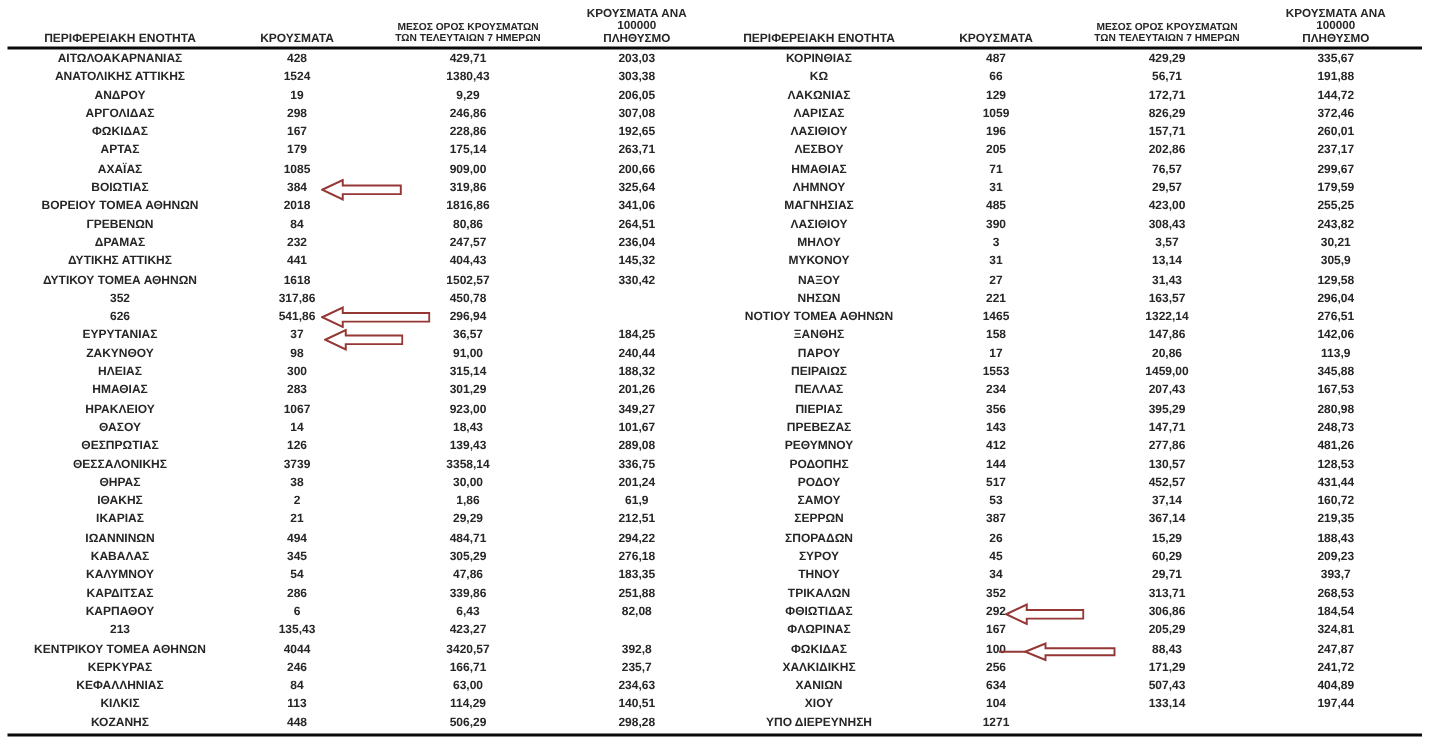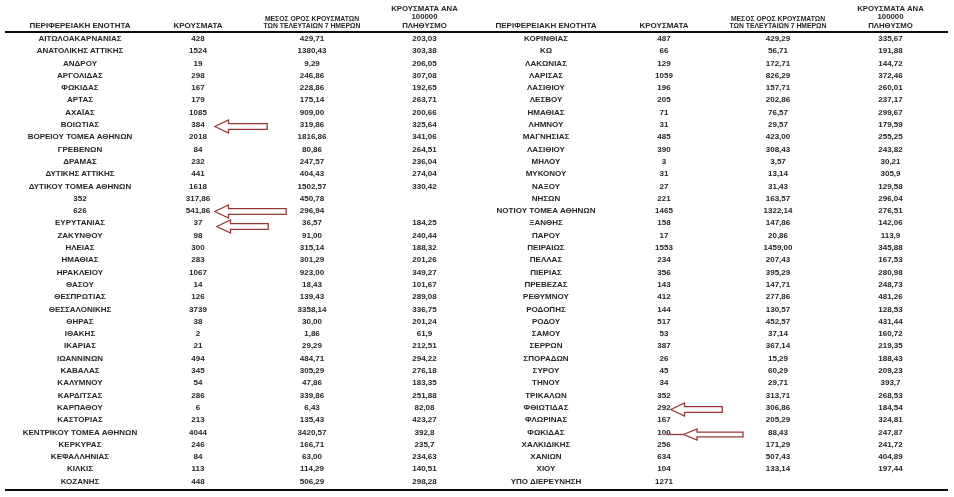--- a/index.html
+++ b/index.html
@@ -107,21 +107,21 @@
       <div class="row">
         <div class="cell">ΔΡΑΜΑΣ</div>
         <div class="cell">232</div>
         <div class="cell">247,57</div>
         <div class="cell">236,04</div>
       </div>
       <div class="row">
         <div class="cell">ΔΥΤΙΚΗΣ ΑΤΤΙΚΗΣ</div>
         <div class="cell">441</div>
         <div class="cell">404,43</div>
-        <div class="cell">274,04</div>
+        <div class="cell">145,32</div>
       </div>
       <div class="row">
         <div class="cell">ΔΥΤΙΚΟΥ ΤΟΜΕΑ ΑΘΗΝΩΝ</div>
         <div class="cell">1618</div>
         <div class="cell">1502,57</div>
         <div class="cell">330,42</div>
       </div>
       <div class="row">
         <div class="cell">352</div>
         <div class="cell">317,86</div>
@@ -222,21 +222,20 @@
         <div class="cell">339,86</div>
         <div class="cell">251,88</div>
       </div>
       <div class="row">
         <div class="cell">ΚΑΡΠΑΘΟΥ</div>
         <div class="cell">6</div>
         <div class="cell">6,43</div>
         <div class="cell">82,08</div>
       </div>
       <div class="row">
-        <div class="cell">ΚΑΣΤΟΡΙΑΣ</div>
         <div class="cell">213</div>
         <div class="cell">135,43</div>
         <div class="cell">423,27</div>
       </div>
       <div class="row">
         <div class="cell">ΚΕΝΤΡΙΚΟΥ ΤΟΜΕΑ ΑΘΗΝΩΝ</div>
         <div class="cell">4044</div>
         <div class="cell">3420,57</div>
         <div class="cell">392,8</div>
       </div>

